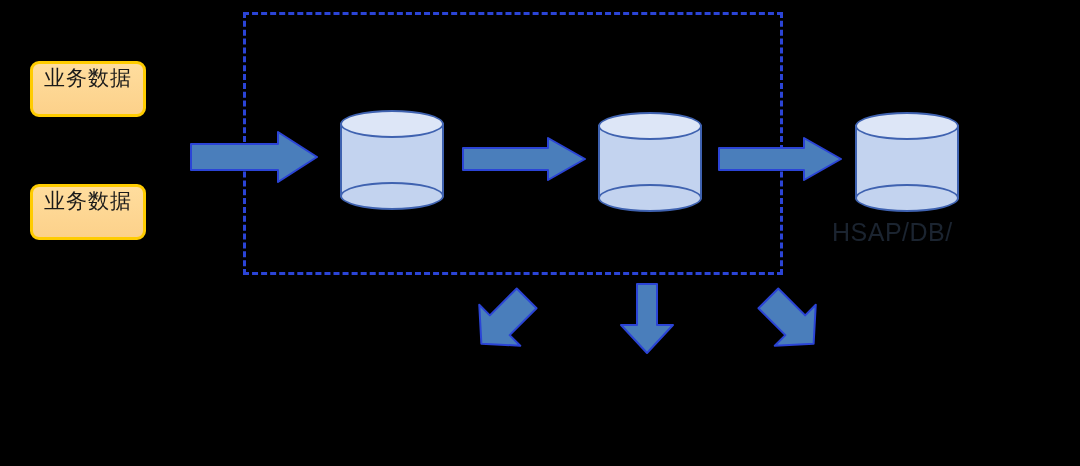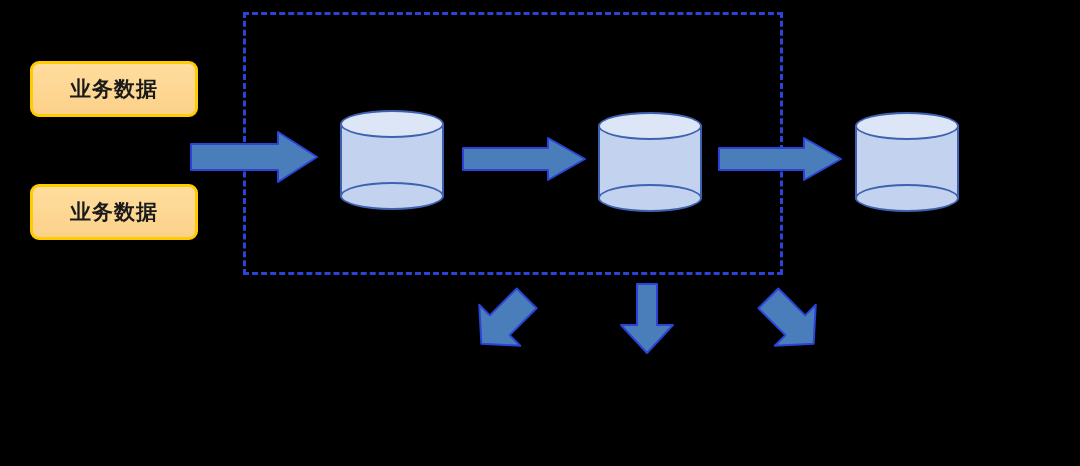--- a/index.html
+++ b/index.html
@@ -24,32 +24,32 @@
     width: 540px;
     height: 263px;
     border: 3px dashed #2b44d6;
     box-sizing: border-box;
     background: transparent;
   }
 
   
   .src-box {
     position: absolute;
-    width: 168px;
+    width: 116px;
     height: 56px;
     border-radius: 9px;
     background: linear-gradient(180deg, #ffdd9e 0%, #fcd18a 100%);
     border: 3px solid #ffcc00;
     box-sizing: border-box;
     display: flex;
-    align-items: center;
+    align-items: flex-start;
     justify-content: center;
     color: #1a1a1a;
     font-size: 21px;
-    font-weight: 700;
+    font-weight: 400;
     letter-spacing: 1px;
   }
   #src-box-1 { left: 30px; top: 61px; }
   #src-box-2 { left: 30px; top: 184px; }
 
   
   .cylinder {
     position: absolute;
   }
   .cyl-body {
@@ -181,14 +181,15 @@
     <div class="cyl-bottom"></div>
     <div class="cyl-top"></div>
   </div>
 
   <div class="cylinder" id="cylinder-3">
     <div class="cyl-body"></div>
     <div class="cyl-bottom"></div>
     <div class="cyl-top"></div>
   </div>
 
+  <div class="db-label">HSAP/DB/</div>
 
 </div>
 
 </body></html>

